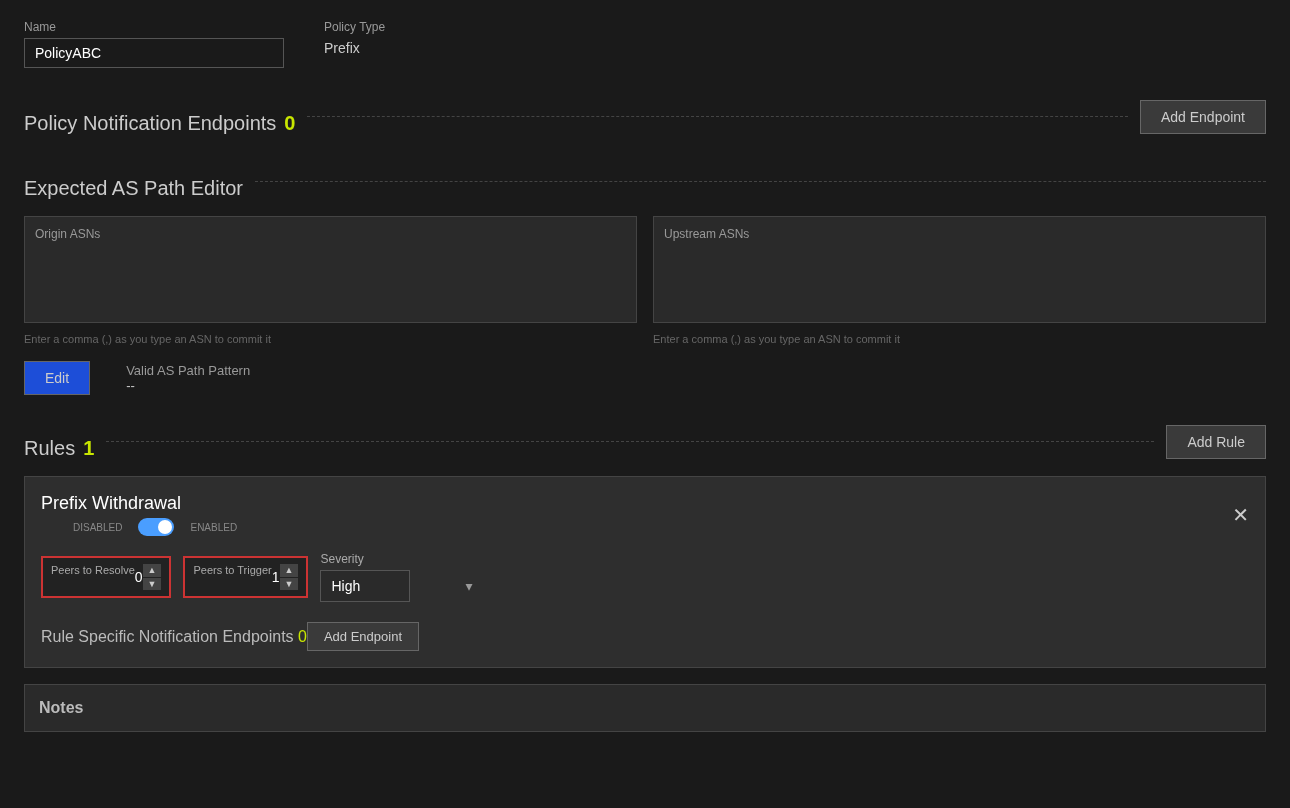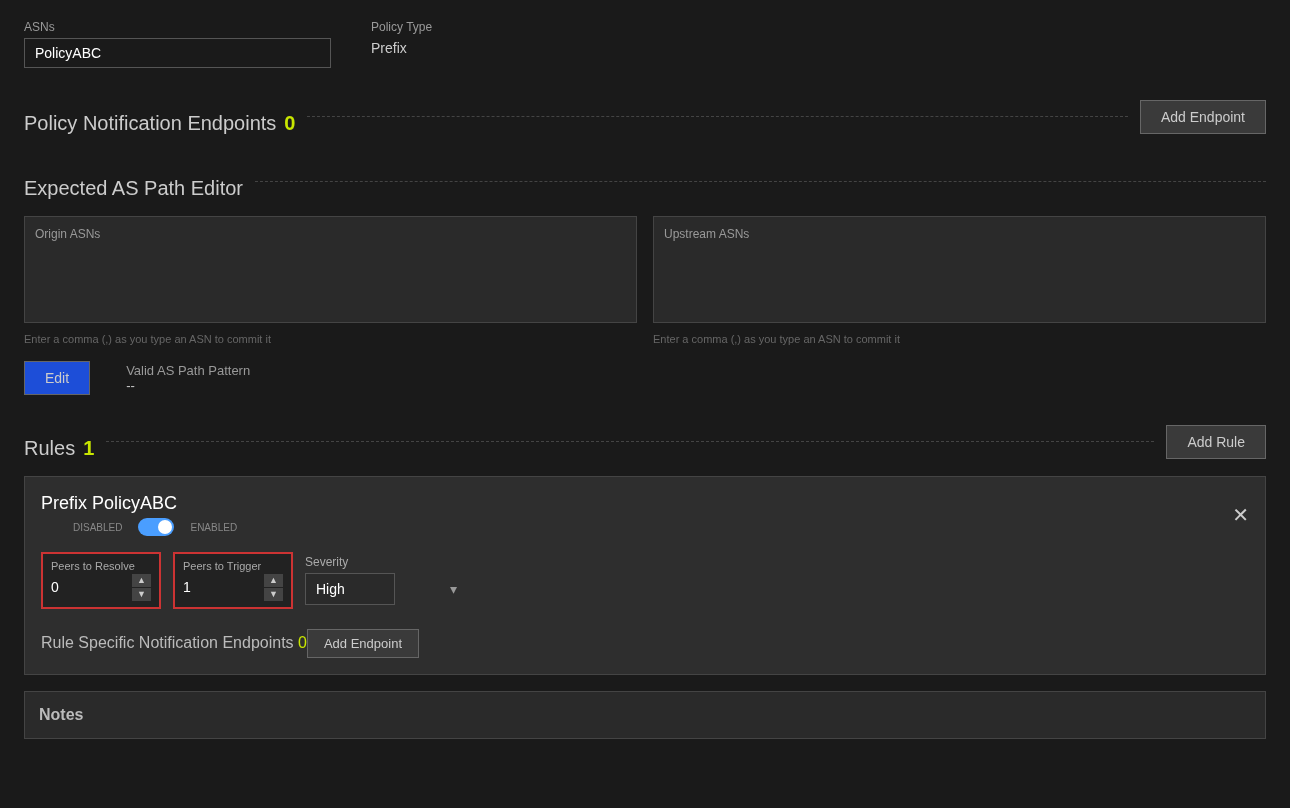--- a/index.html
+++ b/index.html
@@ -29,21 +29,21 @@
     .field-label {
       font-size: 12px;
       color: #999;
     }
     .name-input {
       background: #1a1a1a;
       border: 1px solid #555;
       color: #fff;
       font-size: 14px;
       padding: 6px 10px;
-      width: 307px;
+      width: 260px;
       outline: none;
     }
     .policy-type-value {
       font-size: 14px;
       color: #ccc;
       margin-top: 2px;
     }
     .section-title {
       font-size: 20px;
       font-weight: 300;
@@ -198,21 +198,21 @@
 
     
     .rule-controls {
       display: flex;
       align-items: center;
       gap: 12px;
       margin-bottom: 20px;
     }
     .spinbox-wrap {
       display: flex;
-      flex-direction: column;
+      flex-direction: row;
       border: 2px solid #cc3333;
       background: #222;
       padding: 6px 8px;
       min-width: 120px;
       position: relative;
     }
     .spinbox-label {
       font-size: 11px;
       color: #aaa;
       margin-bottom: 2px;
@@ -327,21 +327,21 @@
       margin-left: 12px;
     }
   </style>
 </head>
 <body>
 
 <div class="page-container">
 
   <div class="header-row">
     <div class="field-group">
-      <span class="field-label">ASNs</span>
+      <span class="field-label">Name</span>
       <input class="name-input" type="text" value="PolicyABC" style="">
     </div>
     <div class="field-group">
       <span class="field-label">Policy Type</span>
       <span class="policy-type-value">Prefix</span>
     </div>
   </div>
 
   <div class="section">
     <div class="full-section-header">
@@ -397,21 +397,21 @@
       </div>
       <div class="line"></div>
       <div class="btn-area">
         <button class="btn-primary">Add Rule</button>
       </div>
     </div>
 
     <div class="rule-card">
       <div class="rule-card-header">
         <div class="rule-title-area">
-          <span class="rule-name">Prefix PolicyABC</span>
+          <span class="rule-name">Prefix Withdrawal</span>
           <div class="toggle-row">
             <span class="toggle-label">DISABLED</span>
             <div class="toggle-switch"></div>
             <span class="toggle-label">ENABLED</span>
           </div>
         </div>
         <button class="close-btn">✕</button>
       </div>
 
       <div class="rule-controls">

